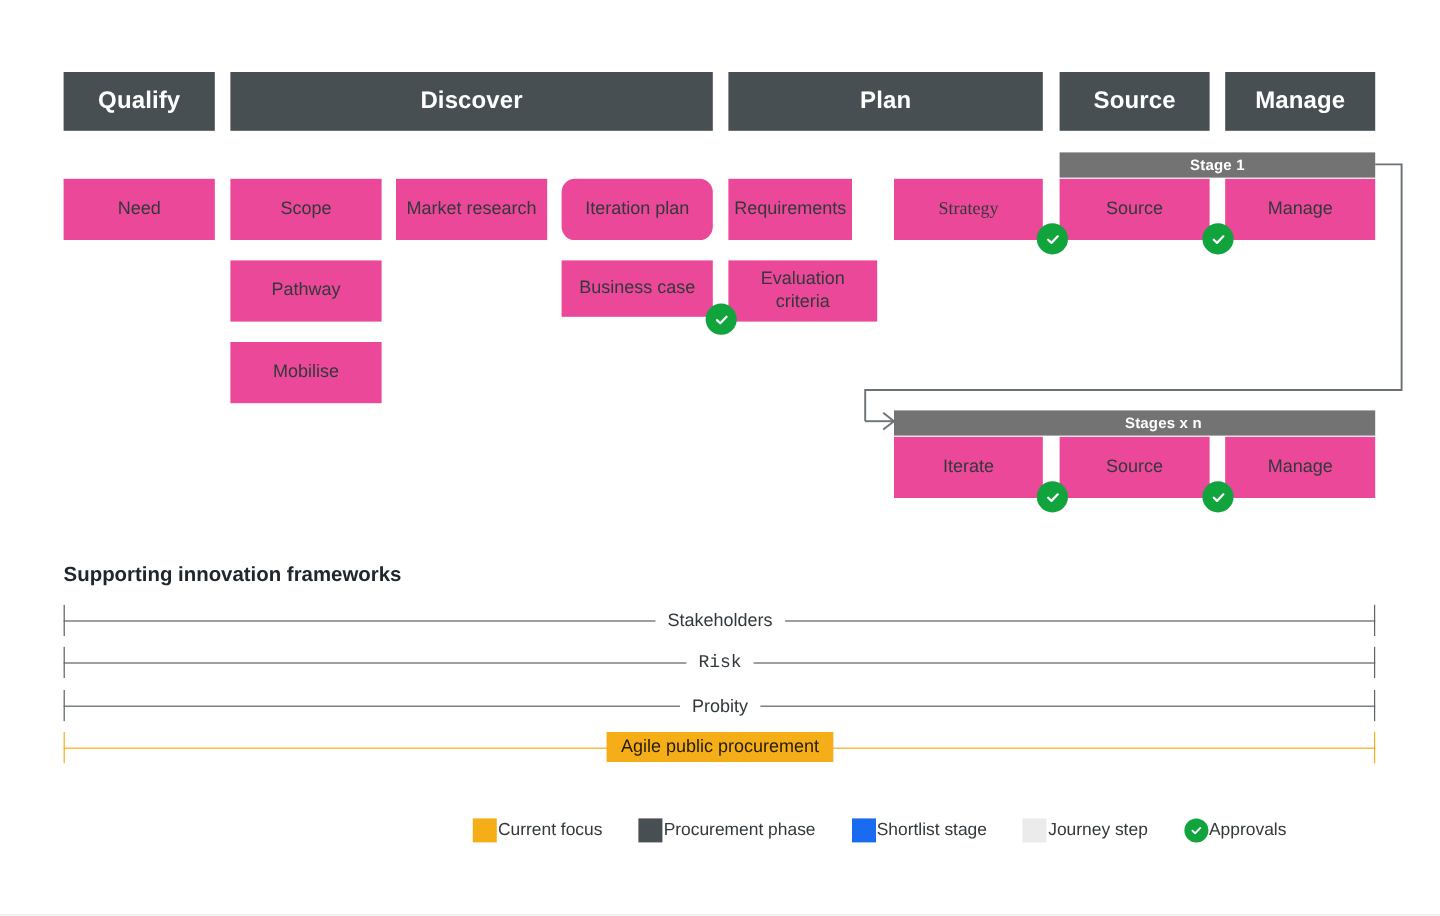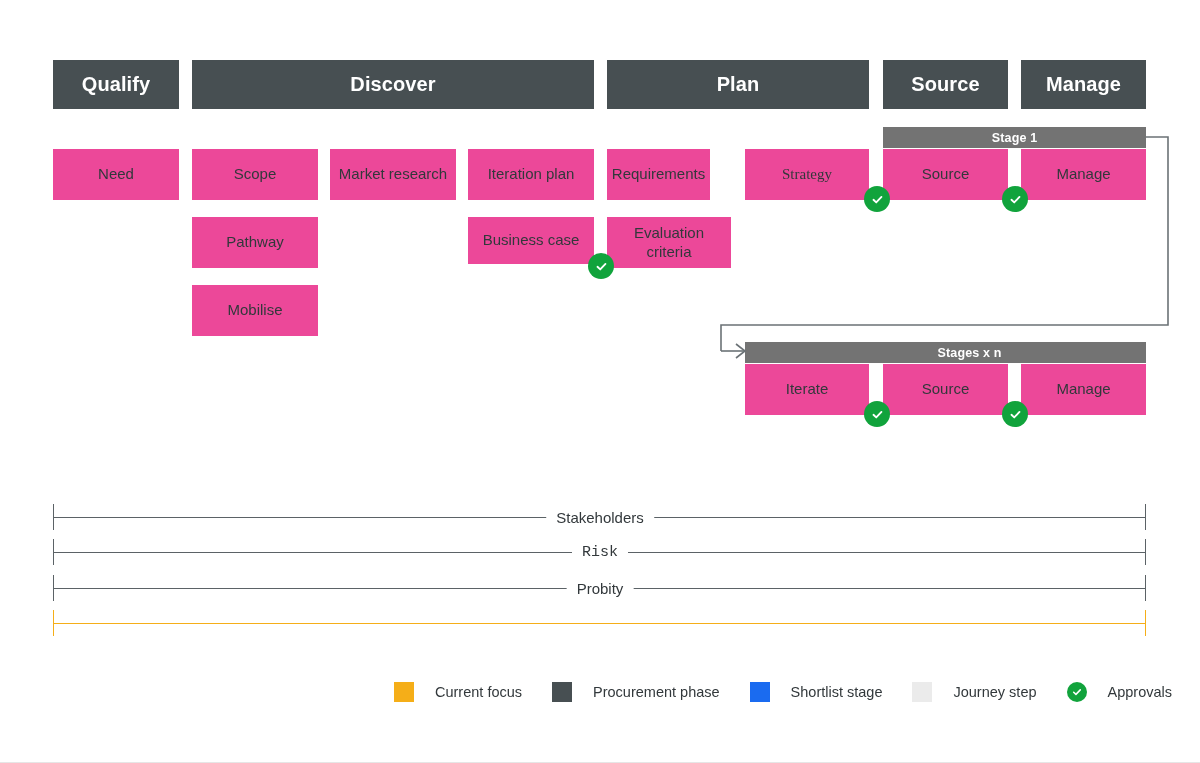--- a/index.html
+++ b/index.html
@@ -125,21 +125,21 @@
   
   .legend {
     position: absolute;
     display: flex;
     align-items: center;
     gap: 0;
   }
   .legend-item {
     display: flex;
     align-items: center;
-    gap: 21px;
+    gap: 1px;
     margin-right: 30px;
   }
   .legend-item:last-child { margin-right: 0; }
   .swatch { width: 20px; height: 20px; flex: 0 0 auto; }
   .sw-orange { background: #f5ae18; }
   .sw-dark   { background: #474f52; }
   .sw-blue   { background: #1a6bf0; }
   .sw-grey   { background: #ebebeb; }
   .legend-label {
     font-size: 14.5px;
@@ -194,21 +194,21 @@
       </div>
       <div class="abs step" style="left: 192px; top: 217px; width: 126px; height: 51px;">
         <span>Pathway</span>
       </div>
       <div class="abs step" style="left: 192px; top: 285px; width: 126px; height: 51px;">
         <span>Mobilise</span>
       </div>
       <div class="abs step" style="left: 330px; top: 149px; width: 126px; height: 51px;">
         <span>Market research</span>
       </div>
-      <div class="abs step" style="left: 468px; top: 149px; width: 126px; height: 51px;">
+      <div class="abs step" style="left: 468px; top: 149px; width: 126px; height: 51px; border-radius: 11px;">
         <span>Iteration plan</span>
       </div>
       <div class="abs step" style="left: 468px; top: 217px; width: 126px; height: 47px;">
         <span>Business case</span>
       </div>
       <div class="abs step" style="left: 607px; top: 149px; width: 103px; height: 51px;">
         <span>Requirements</span>
       </div>
       <div class="abs step" style="left: 607px; top: 217px; width: 124px; height: 51px;">
         <span>Evaluation criteria</span>
@@ -270,20 +270,21 @@
       </div>
       <div class="abs approval" style="left: 1002px; top: 401px;">
         <span>
           <svg width="17" height="17" viewBox="0 0 24 24" aria-hidden="true">
             <path d="M6.3 12.4 L10.2 16.1 L17.6 8.4" fill="none" stroke="#ffffff" stroke-width="2.6" stroke-linecap="round" stroke-linejoin="round"></path>
           </svg>
         </span>
       </div>
     </div>
 
+  <div class="abs frameworks-title" style="left:53px; top:469px;">Supporting innovation frameworks</div>
 
   <div id="frameworks-layer">
       <div class="abs fw-row" style="left: 53px; top: 504px; width: 1093px;">
         <span class="fw-cap-l" style="left: 0px;"></span>
         <span class="fw-cap-r" style="left: 1092px;"></span>
         <span class="fw-line" style="left: 0px; width: 1093px;"></span>
         <span class="fw-label" style="left: 547px;">Stakeholders</span>
       </div>
       <div class="abs fw-row" style="left: 53px; top: 539px; width: 1093px;">
         <span class="fw-cap-l" style="left: 0px;"></span>
@@ -294,20 +295,21 @@
       <div class="abs fw-row" style="left: 53px; top: 575px; width: 1093px;">
         <span class="fw-cap-l" style="left: 0px;"></span>
         <span class="fw-cap-r" style="left: 1092px;"></span>
         <span class="fw-line" style="left: 0px; width: 1093px;"></span>
         <span class="fw-label" style="left: 547px;">Probity</span>
       </div>
       <div class="abs fw-row accent" style="left: 53px; top: 610px; width: 1093px;">
         <span class="fw-cap-l" style="left: 0px;"></span>
         <span class="fw-cap-r" style="left: 1092px;"></span>
         <span class="fw-line" style="left: 0px; width: 1093px;"></span>
+        <span class="fw-label" style="left: 547px;">Agile public procurement</span>
       </div>
     </div>
 
   <div class="legend" id="legend-layer" style="left:394px; top:682px;">
       <div class="legend-item">
         <span class="swatch sw-orange"></span>
         <span class="legend-label">Current focus</span>
       </div>
       <div class="legend-item">
         <span class="swatch sw-dark"></span>

